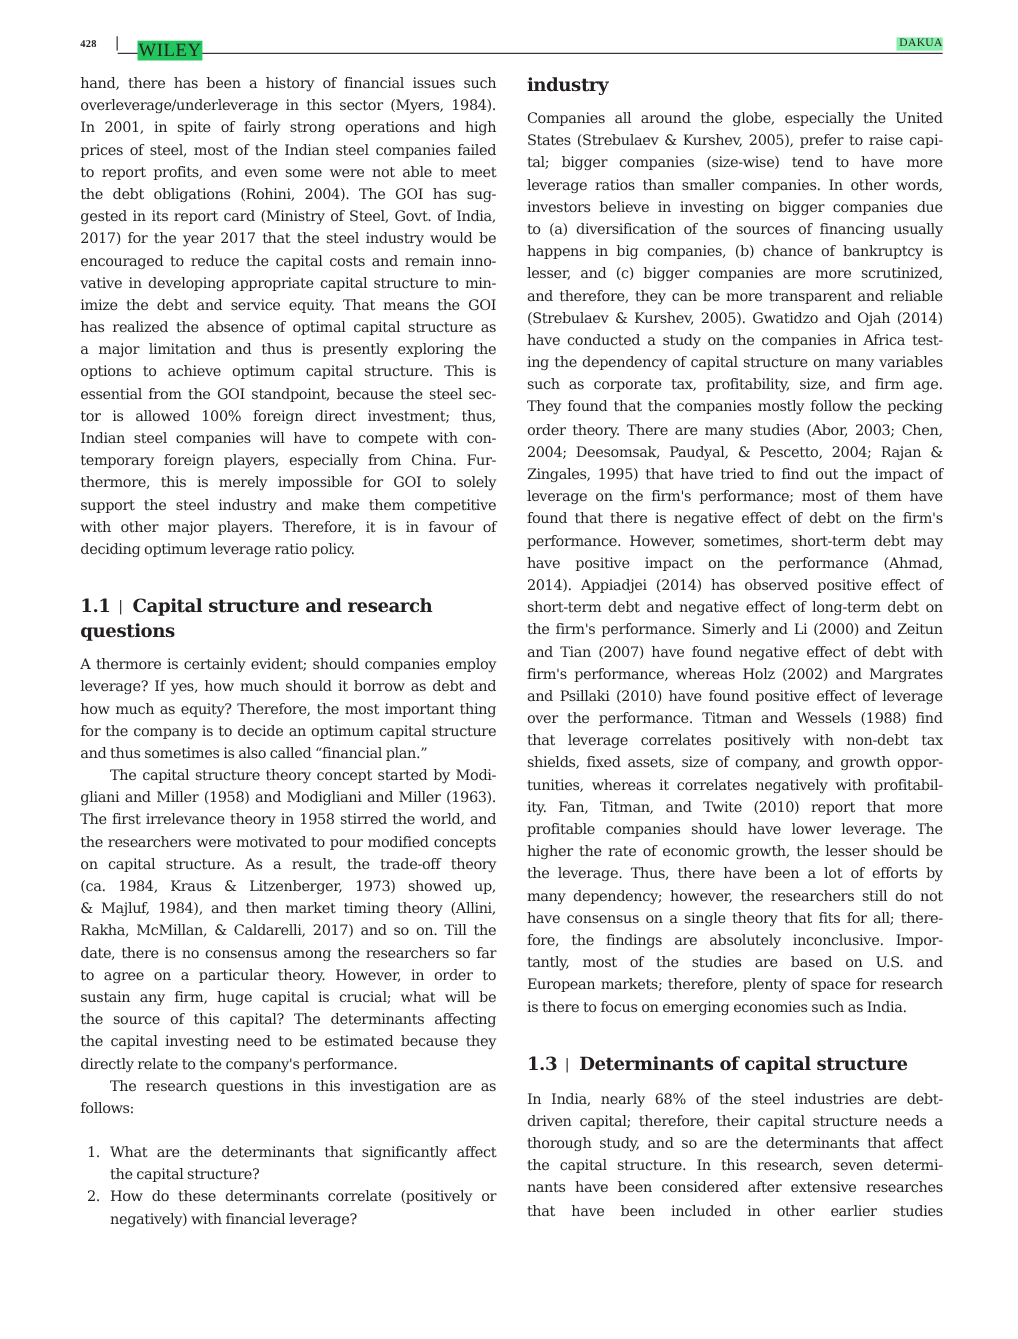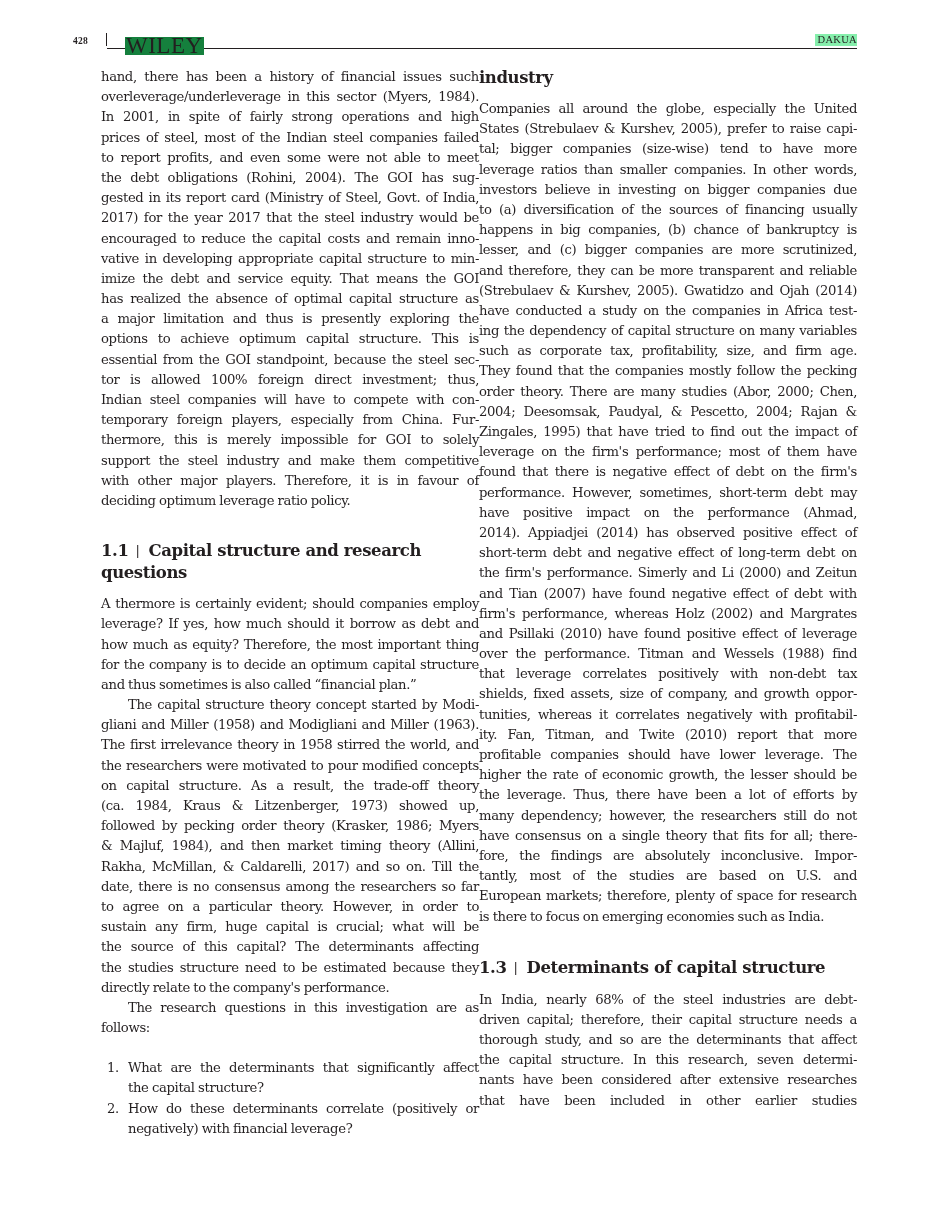--- a/index.html
+++ b/index.html
@@ -4,26 +4,26 @@
 <style>
   html, body { margin: 0; padding: 0; background: #ffffff; }
   body { width: 925px; height: 1217px; position: relative; overflow: hidden; color: #231f20; }
   .page { position: absolute; left: 0; top: 0; width: 925px; height: 1217px; }
 
   
   .header { position: absolute; left: 73px; top: 30px; width: 784px; height: 22px; }
   .hdr-pagenum { position: absolute; left: 0; top: 6px; font-family: "Liberation Serif", serif; font-size: 9.5px; font-weight: bold; letter-spacing: 0.2px; }
   .hdr-tick { position: absolute; left: 33px; top: 3px; width: 1px; height: 13px; background: #231f20; }
   .hdr-line { position: absolute; left: 34px; top: 18px; width: 750px; height: 1px; background: #231f20; }
-  .hdr-logo { position: absolute; left: 52px; top: 7px; font-family: "Liberation Serif", serif; font-size: 23px; letter-spacing: 0.5px; background: #15803d; padding: 0 1px; line-height: 18px; }
+  .hdr-logo { position: absolute; left: 52px; top: 7px; font-family: "Liberation Serif", serif; font-size: 17px; letter-spacing: 0.5px; background: #22c55e; padding: 0 1px; line-height: 18px; }
   .hdr-author { position: absolute; right: 0; top: 4px; font-family: "Liberation Serif", serif; font-size: 10.5px; letter-spacing: 0.3px; background: #86efac; padding-left: 3px; line-height: 12px; }
 
   
   .col { position: absolute; top: 67px; width: 378px; font-family: "DejaVu Serif", serif; }
-  .col-left { left: 73px; margin-left: 28px; }
+  .col-left { left: 73px; }
   .col-right { left: 479px; }
 
   .ln { display: block; font-size: 13.2px; line-height: 20.2px; height: 20.2px; white-space: nowrap; text-align: justify; text-align-last: justify; letter-spacing: -0.35px; word-spacing: -0.5px; }
   .ln.last { text-align-last: left; }
   .ln.indent { padding-left: 27px; }
   .ln.listcont { padding-left: 27px; }
 
   .heading { font-family: "DejaVu Serif", serif; font-weight: bold; font-size: 16.5px; line-height: 21px; letter-spacing: -0.4px; }
   .heading .num { margin-right: 7px; }
   .heading .sep { font-weight: normal; font-size: 13px; margin-right: 9px; position: relative; top: -1px; }
@@ -87,28 +87,27 @@
           <span class="ln">for the company is to decide an optimum capital structure</span>
           <span class="ln last">and thus sometimes is also called “financial plan.”</span>
         </div>
       <div id="s11-p2">
           <span class="ln indent">The capital structure theory concept started by Modi-</span>
           <span class="ln">gliani and Miller (1958) and Modigliani and Miller (1963).</span>
           <span class="ln">The first irrelevance theory in 1958 stirred the world, and</span>
           <span class="ln">the researchers were motivated to pour modified concepts</span>
           <span class="ln">on capital structure. As a result, the trade-off theory</span>
           <span class="ln">(ca. 1984, Kraus &amp; Litzenberger, 1973) showed up,</span>
-          <span class="ln">followed by pecking order theory (Krasker, 1986; Myers</span>
           <span class="ln">&amp; Majluf, 1984), and then market timing theory (Allini,</span>
           <span class="ln">Rakha, McMillan, &amp; Caldarelli, 2017) and so on. Till the</span>
           <span class="ln">date, there is no consensus among the researchers so far</span>
           <span class="ln">to agree on a particular theory. However, in order to</span>
           <span class="ln">sustain any firm, huge capital is crucial; what will be</span>
           <span class="ln">the source of this capital? The determinants affecting</span>
-          <span class="ln">the studies structure need to be estimated because they</span>
+          <span class="ln">the capital investing need to be estimated because they</span>
           <span class="ln last">directly relate to the company's performance.</span>
         </div>
       <div id="s11-p3">
           <span class="ln indent">The research questions in this investigation are as</span>
           <span class="ln last">follows:</span>
         </div>
       <div style="height:20px"></div>
       <div id="rq-list">
           <div class="list-item">
             <span class="list-num">1.</span>
@@ -138,21 +137,21 @@
           <span class="ln">investors believe in investing on bigger companies due</span>
           <span class="ln">to (a) diversification of the sources of financing usually</span>
           <span class="ln">happens in big companies, (b) chance of bankruptcy is</span>
           <span class="ln">lesser, and (c) bigger companies are more scrutinized,</span>
           <span class="ln">and therefore, they can be more transparent and reliable</span>
           <span class="ln">(Strebulaev &amp; Kurshev, 2005). Gwatidzo and Ojah (2014)</span>
           <span class="ln">have conducted a study on the companies in Africa test-</span>
           <span class="ln">ing the dependency of capital structure on many variables</span>
           <span class="ln">such as corporate tax, profitability, size, and firm age.</span>
           <span class="ln">They found that the companies mostly follow the pecking</span>
-          <span class="ln">order theory. There are many studies (Abor, 2000; Chen,</span>
+          <span class="ln">order theory. There are many studies (Abor, 2003; Chen,</span>
           <span class="ln">2004; Deesomsak, Paudyal, &amp; Pescetto, 2004; Rajan &amp;</span>
           <span class="ln">Zingales, 1995) that have tried to find out the impact of</span>
           <span class="ln">leverage on the firm's performance; most of them have</span>
           <span class="ln">found that there is negative effect of debt on the firm's</span>
           <span class="ln">performance. However, sometimes, short-term debt may</span>
           <span class="ln">have positive impact on the performance (Ahmad,</span>
           <span class="ln">2014). Appiadjei (2014) has observed positive effect of</span>
           <span class="ln">short-term debt and negative effect of long-term debt on</span>
           <span class="ln">the firm's performance. Simerly and Li (2000) and Zeitun</span>
           <span class="ln">and Tian (2007) have found negative effect of debt with</span>

